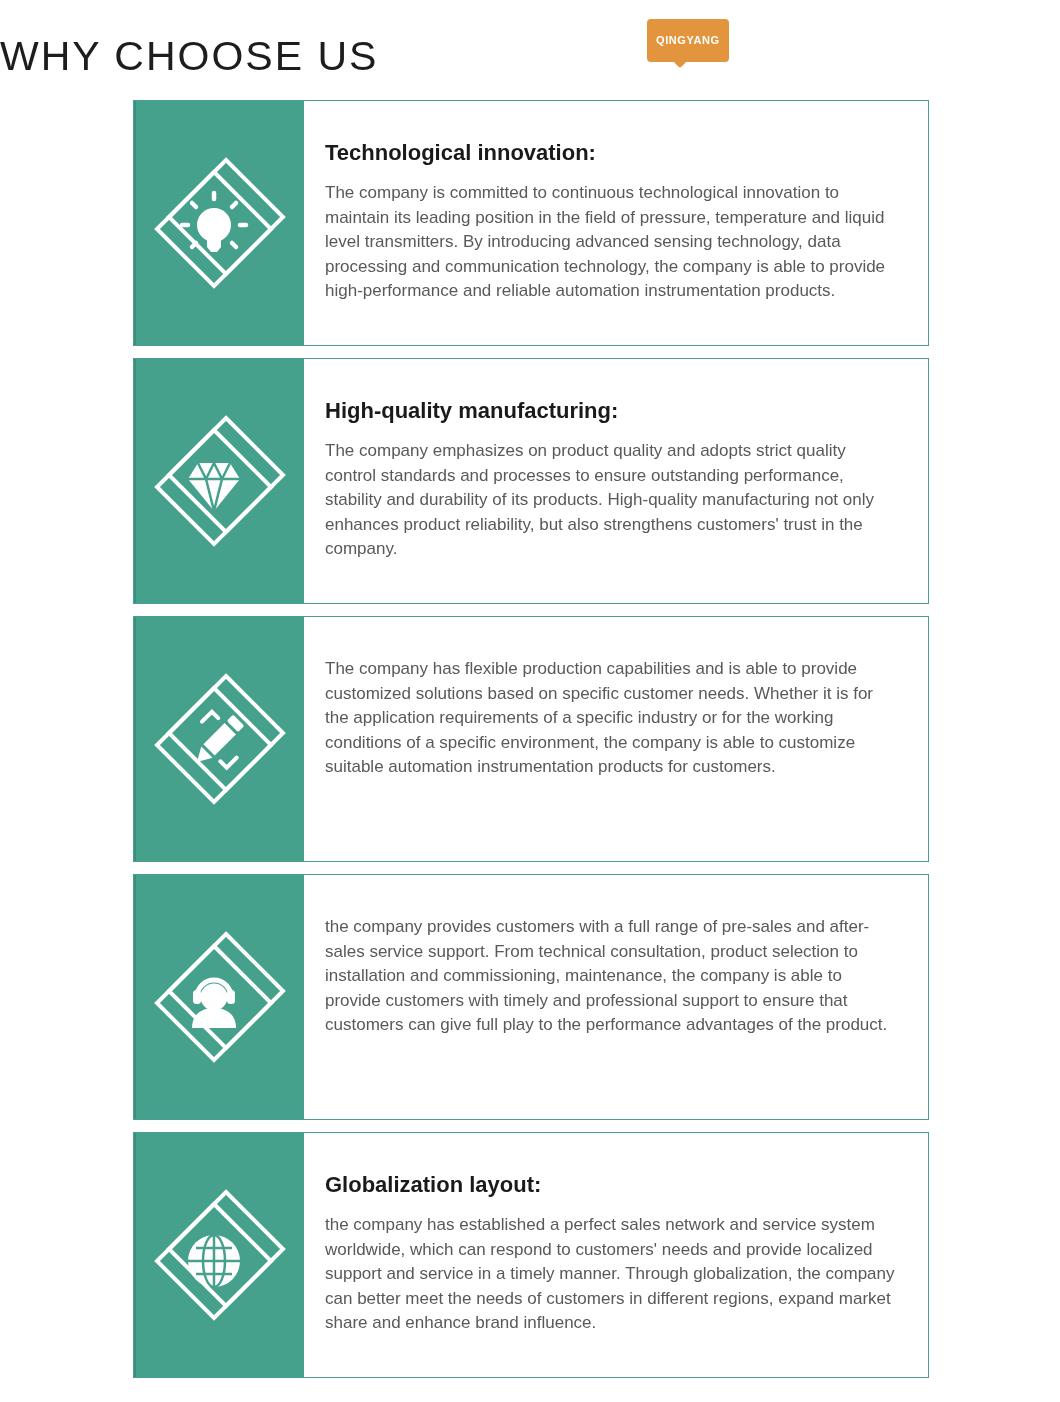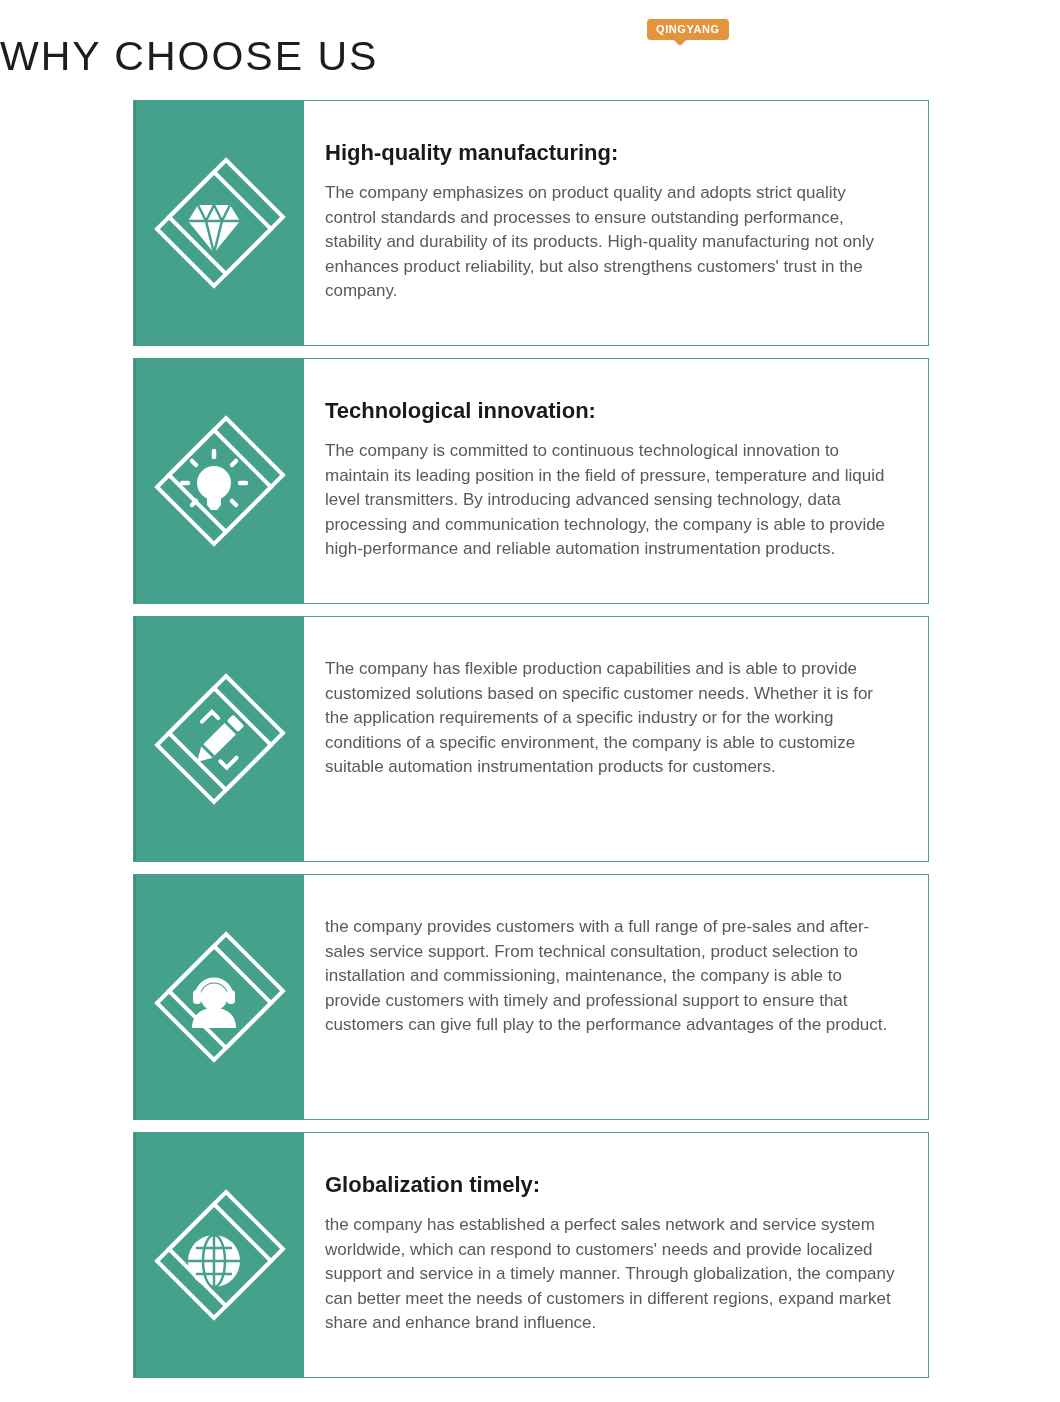--- a/index.html
+++ b/index.html
@@ -11,21 +11,21 @@
   .header{position:relative;height:100px;}
   .page-title{
     position:absolute;top:36px;left:0;width:100%;
     font-size:41px;font-weight:400;letter-spacing:2px;
     color:#1d1d1d;line-height:1;
   }
   .brand-badge{
     position:absolute;left:647px;top:19px;z-index:2;
     background:#e2953d;color:#ffffff;
     font-size:11px;font-weight:bold;letter-spacing:.6px;
-    padding:5px 9px;border-radius:4px;line-height:1;
+    padding:16px 9px;border-radius:4px;line-height:1;
   }
   .brand-badge::after{
     content:"";position:absolute;left:28px;bottom:-4px;
     width:10px;height:10px;background:#e2953d;
     transform:rotate(45deg);border-radius:2px;
   }
   
   .cards{width:796px;margin:0 0 0 133px;}
   .card{
     display:flex;box-sizing:border-box;min-height:246px;
@@ -58,51 +58,51 @@
   <div class="brand-badge">QINGYANG</div>
 </div>
 
 <div class="cards">
 
   <div class="card">
     <div class="card-icon-panel">
       <svg width="150" height="150" viewBox="0 0 150 150">
         <polygon class="frame" points="81,12 138,69 81,126 24,69"></polygon>
         <polygon class="frame" points="69,24 126,81 69,138 12,81"></polygon>
-        <path d="M69,105 L43,73 L53,57 L85,57 L95,73 Z" fill="#ffffff"></path>
-        <path class="facet" d="M43,73 H95 M53,57 L61,73 L69,57 L77,73 L85,57 M61,73 L69,105 M77,73 L69,105"></path>
-      </svg>
-    </div>
-    <div class="card-content">
-      <h3 class="card-title">High-quality manufacturing:</h3>
-      <p class="card-body">The company emphasizes on product quality and adopts strict quality control standards and processes to ensure outstanding performance, stability and durability of its products. High-quality manufacturing not only enhances product reliability, but also strengthens customers' trust in the company.</p>
-    </div>
-  </div>
-
-  <div class="card">
-    <div class="card-icon-panel">
-      <svg width="150" height="150" viewBox="0 0 150 150">
-        <polygon class="frame" points="81,12 138,69 81,126 24,69"></polygon>
-        <polygon class="frame" points="69,24 126,81 69,138 12,81"></polygon>
         <circle cx="69" cy="77" r="17" fill="#ffffff"></circle>
         <path d="M62,92 h14 v7 l-4,5 h-6 l-4,-5 z" fill="#ffffff"></path>
         <g class="glyph-line" stroke-width="4.5">
           <line x1="69" y1="51" x2="69" y2="45"></line>
           <line x1="87" y1="59" x2="91" y2="55"></line>
           <line x1="51" y1="59" x2="47" y2="55"></line>
           <line x1="95" y1="77" x2="101" y2="77"></line>
           <line x1="43" y1="77" x2="37" y2="77"></line>
           <line x1="87" y1="95" x2="91" y2="99"></line>
           <line x1="51" y1="95" x2="47" y2="99"></line>
         </g>
       </svg>
     </div>
     <div class="card-content">
       <h3 class="card-title">Technological innovation:</h3>
       <p class="card-body">The company is committed to continuous technological innovation to maintain its leading position in the field of pressure, temperature and liquid level transmitters. By introducing advanced sensing technology, data processing and communication technology, the company is able to provide high-performance and reliable automation instrumentation products.</p>
+    </div>
+  </div>
+
+  <div class="card">
+    <div class="card-icon-panel">
+      <svg width="150" height="150" viewBox="0 0 150 150">
+        <polygon class="frame" points="81,12 138,69 81,126 24,69"></polygon>
+        <polygon class="frame" points="69,24 126,81 69,138 12,81"></polygon>
+        <path d="M69,105 L43,73 L53,57 L85,57 L95,73 Z" fill="#ffffff"></path>
+        <path class="facet" d="M43,73 H95 M53,57 L61,73 L69,57 L77,73 L85,57 M61,73 L69,105 M77,73 L69,105"></path>
+      </svg>
+    </div>
+    <div class="card-content">
+      <h3 class="card-title">High-quality manufacturing:</h3>
+      <p class="card-body">The company emphasizes on product quality and adopts strict quality control standards and processes to ensure outstanding performance, stability and durability of its products. High-quality manufacturing not only enhances product reliability, but also strengthens customers' trust in the company.</p>
     </div>
   </div>
 
   <div class="card">
     <div class="card-icon-panel">
       <svg width="150" height="150" viewBox="0 0 150 150">
         <polygon class="frame" points="81,12 138,69 81,126 24,69"></polygon>
         <polygon class="frame" points="69,24 126,81 69,138 12,81"></polygon>
         <g transform="rotate(45 69 81)">
           <rect x="61" y="46" width="16" height="9" rx="2" fill="#ffffff"></rect>
@@ -146,18 +146,18 @@
         <g class="facet">
           <ellipse cx="69" cy="81" rx="11" ry="26"></ellipse>
           <line x1="69" y1="55" x2="69" y2="107"></line>
           <line x1="51" y1="68" x2="87" y2="68"></line>
           <line x1="43" y1="81" x2="95" y2="81"></line>
           <line x1="51" y1="94" x2="87" y2="94"></line>
         </g>
       </svg>
     </div>
     <div class="card-content">
-      <h3 class="card-title">Globalization timely:</h3>
+      <h3 class="card-title">Globalization layout:</h3>
       <p class="card-body">the company has established a perfect sales network and service system worldwide, which can respond to customers' needs and provide localized support and service in a timely manner. Through globalization, the company can better meet the needs of customers in different regions, expand market share and enhance brand influence.</p>
     </div>
   </div>
 
 </div>
 
 </body></html>

